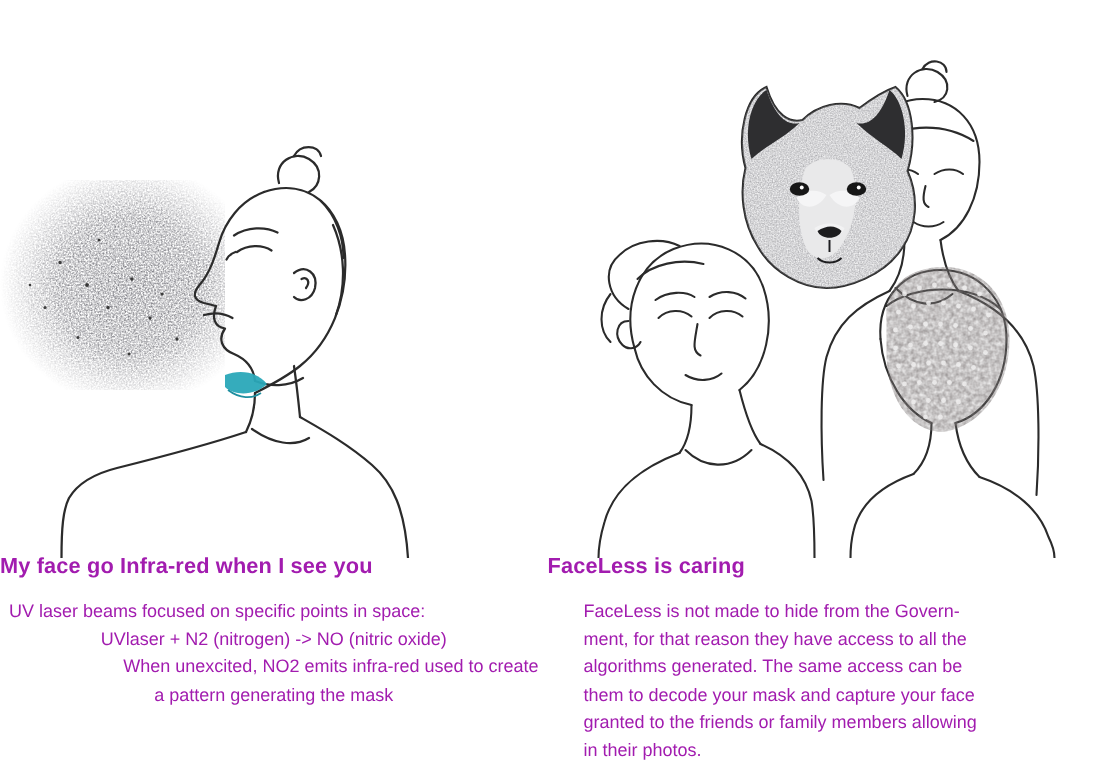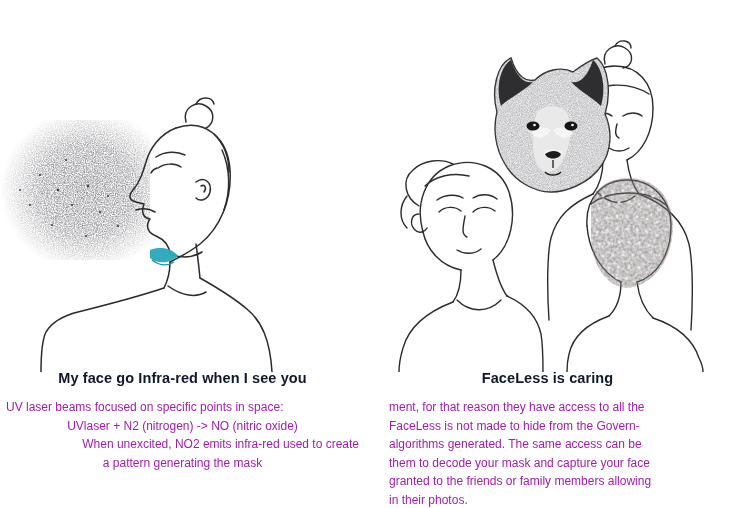--- a/index.html
+++ b/index.html
@@ -36,25 +36,25 @@
     width: 365px;
     height: 372px;
   }
   .art svg { display: block; }
 
   .caption-title {
     position: absolute;
     left: 0;
     width: 365px;
     top: 370px;
-    text-align: center;
+    text-align: left;
     font-size: 14.5px;
     font-weight: bold;
     letter-spacing: 0.1px;
-    color: #0f172a;
+    color: #a21caf;
   }
   .caption-body {
     position: absolute;
     left: 0;
     width: 365px;
     top: 398px;
     font-size: 12px;
     line-height: 18.5px;
     color: #a21caf;
   }
@@ -362,22 +362,22 @@
             <circle cx="252" cy="278" r="1.6"></circle>
               <circle cx="262" cy="278" r="1.6"></circle>
           </g>
         </g>
       </svg>
     </div>
 
     <div class="caption-title">FaceLess is caring</div>
 
     <div class="caption-body just">
+      <span class="line">FaceLess is not made to hide from the Govern-</span>
       <span class="line">ment, for that reason they have access to all the</span>
-      <span class="line">FaceLess is not made to hide from the Govern-</span>
       <span class="line">algorithms generated. The same access can be</span>
       <span class="line">them to decode your mask and capture your face</span>
       <span class="line">granted to the friends or family members allowing</span>
       <span class="line">in their photos.</span>
     </div>
   </div>
 
 </div>
 
 </body></html>

